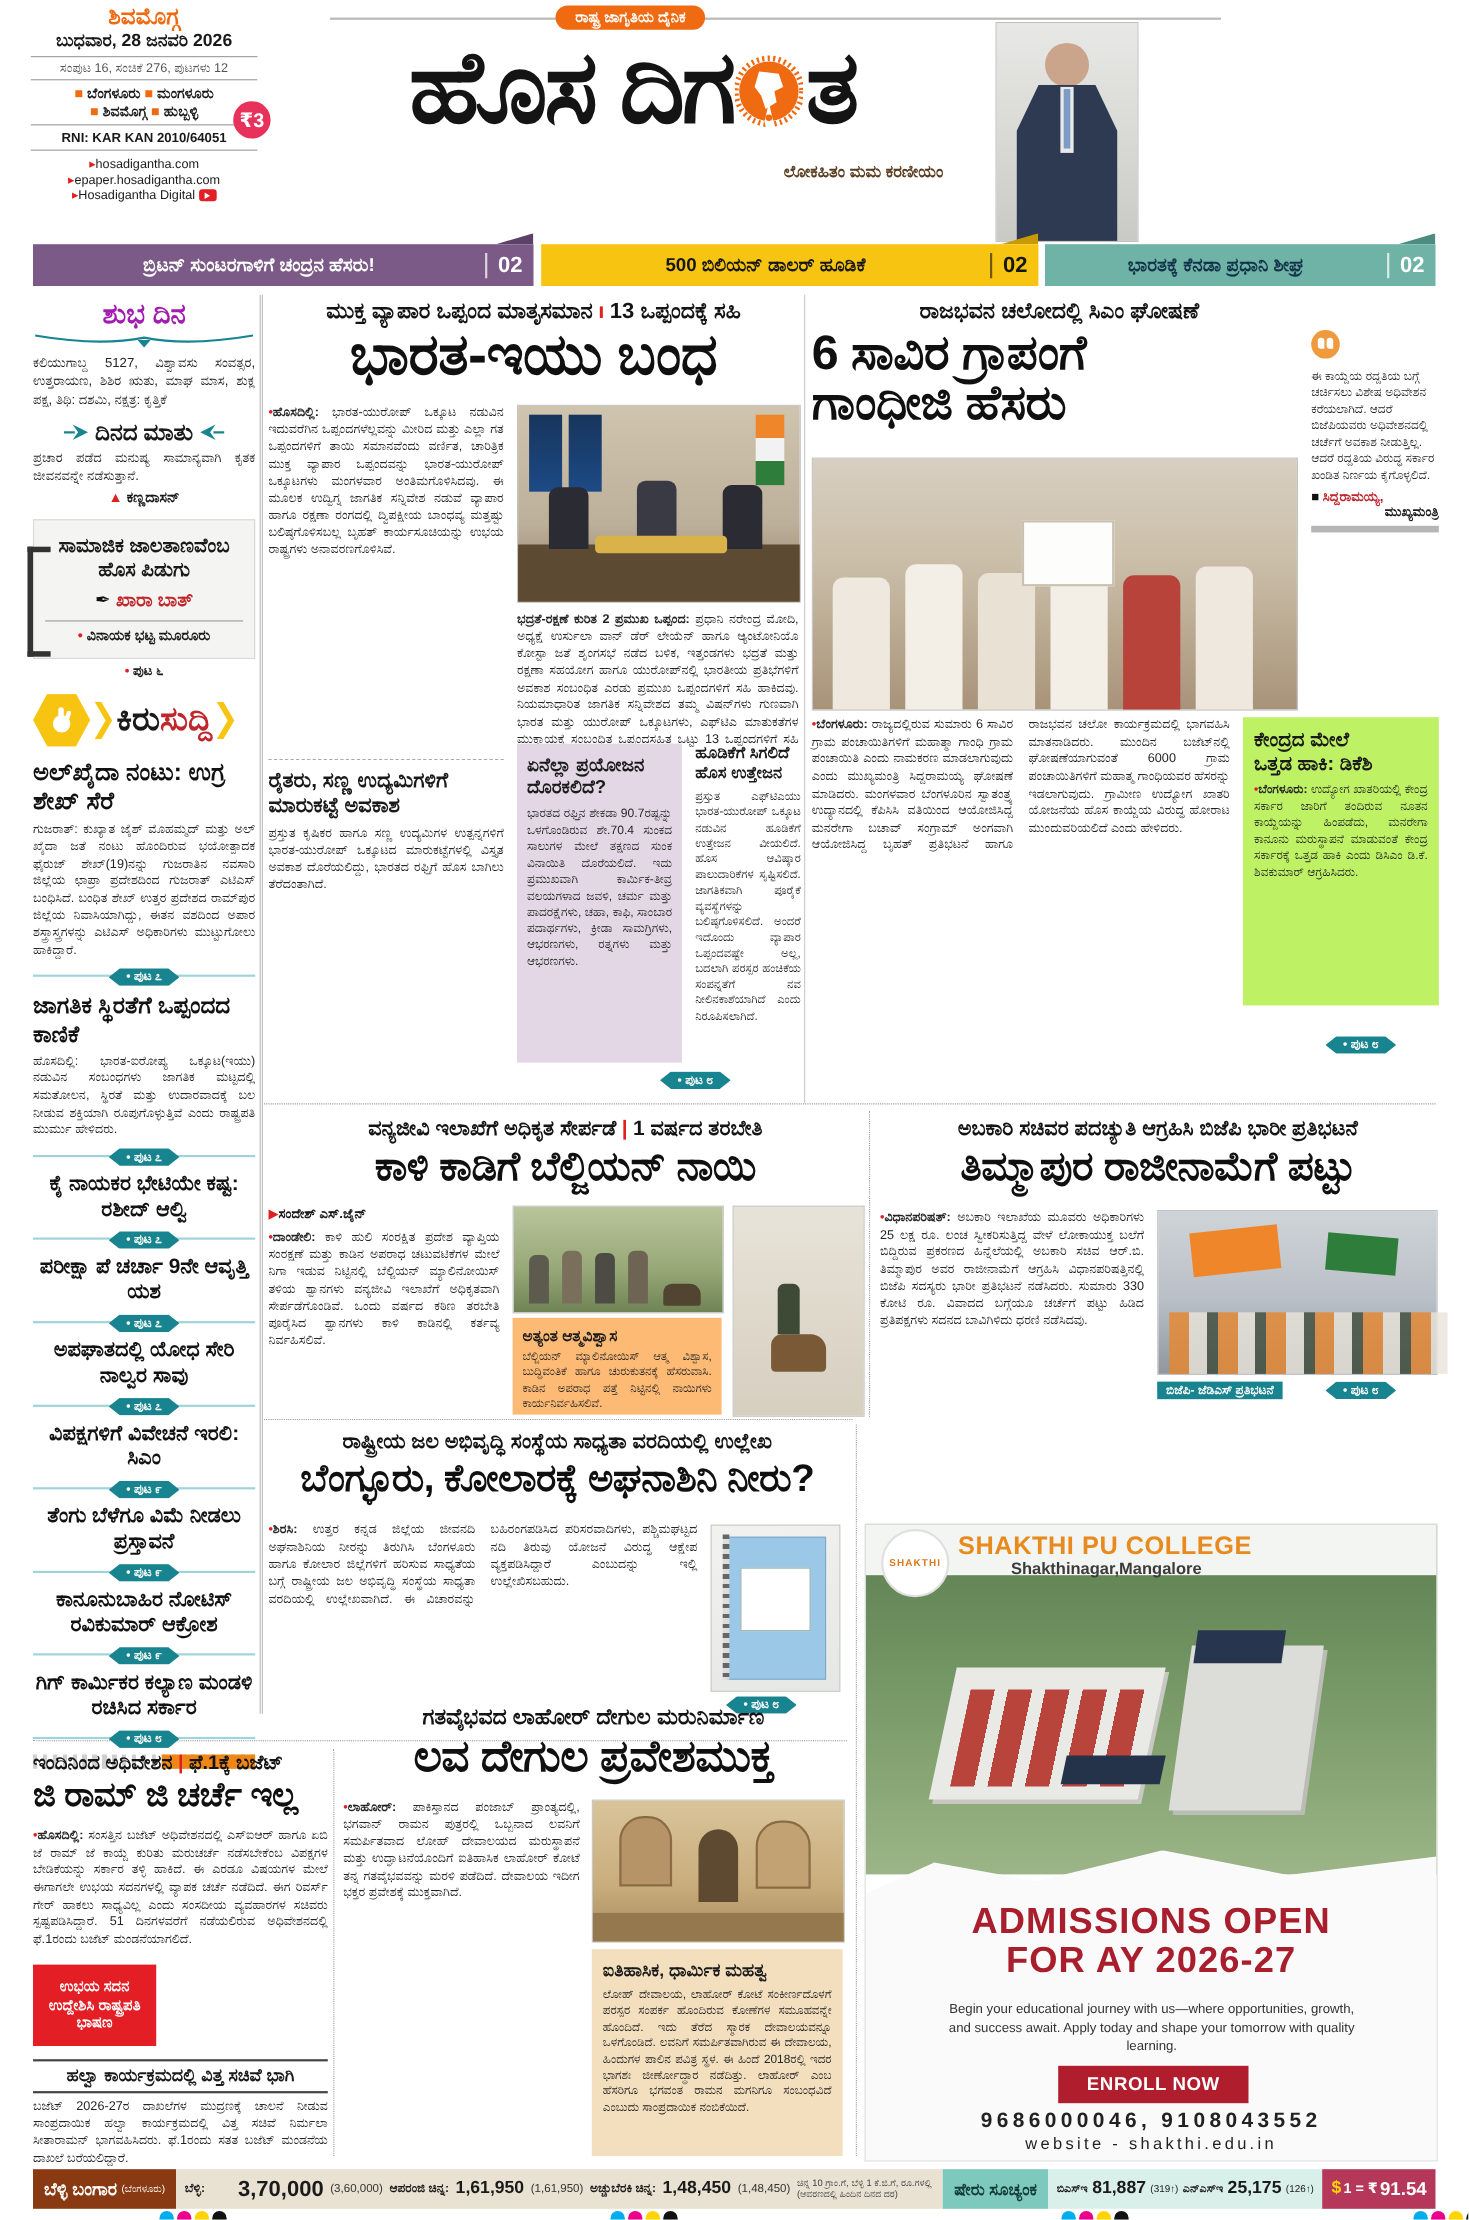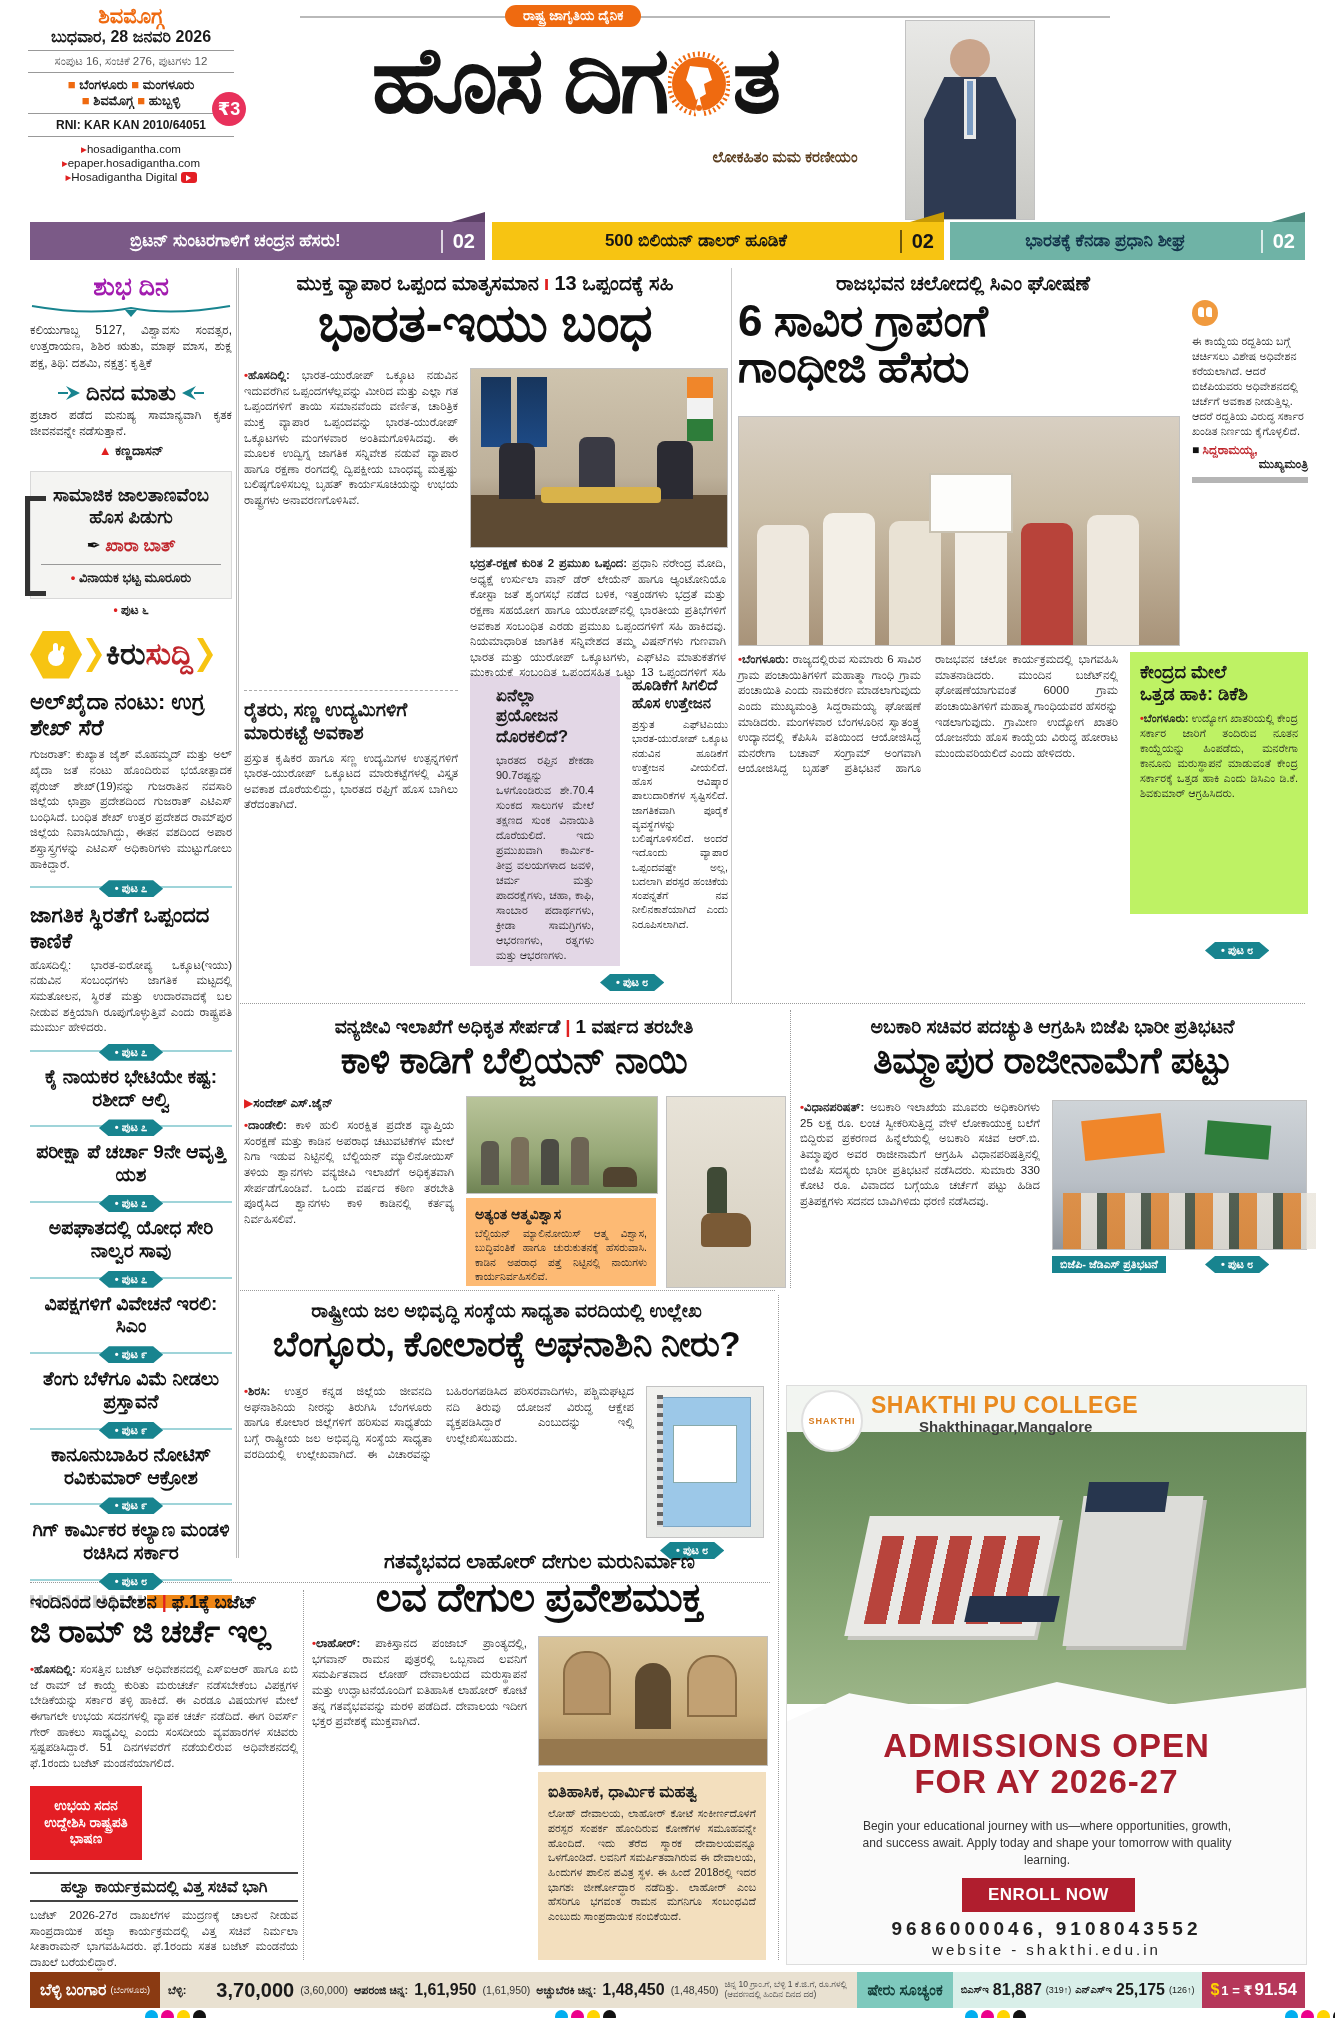--- a/index.html
+++ b/index.html
@@ -105,21 +105,21 @@
   <div class="hdot" style="left:30px;top:1582px;width:740px;"></div>
 
   <div class="abs" style="left:30px;top:272px;width:202px;">
     <div class="sb-title">ಶುಭ ದಿನ</div>
     <svg width="202" height="16" viewBox="0 0 202 16">
         <path d="M2 4 Q60 14 101 6 Q142 14 200 4" fill="none" stroke="#18848f" stroke-width="2"></path>
         <path d="M95 8 L101 15 L107 8" fill="#18848f"></path>
       </svg>
     <div class="btxt ctr" style="font-size:12px;">ಕಲಿಯುಗಾಬ್ದ 5127, ವಿಶ್ವಾವಸು ಸಂವತ್ಸರ, ಉತ್ತರಾಯಣ, ಶಿಶಿರ ಋತು, ಮಾಘ ಮಾಸ, ಶುಕ್ಲ ಪಕ್ಷ, ತಿಥಿ: ದಶಮಿ, ನಕ್ಷತ್ರ: ಕೃತ್ತಿಕೆ</div>
 
-    <div style="margin-top:10px;display:flex;align-items:center;justify-content:center;gap:6px;">
+    <div style="margin-top:10px;display:flex;align-items:center;justify-content:center;gap:6px;font-family:Liberation Serif, serif;">
       <svg width="22" height="18" viewBox="0 0 22 18">
           <path d="M22 9 L8 2 L13 9 L8 16 Z" fill="#18848f"></path>
           <path d="M10 9 L0 9" stroke="#18848f" stroke-width="2"></path>
         </svg>
       <span style="font-size:21px;font-weight:900;">ದಿನದ ಮಾತು</span>
       <svg width="22" height="18" viewBox="0 0 22 18">
           <path d="M0 9 L14 2 L9 9 L14 16 Z" fill="#18848f"></path>
           <path d="M12 9 L22 9" stroke="#18848f" stroke-width="2"></path>
         </svg>
     </div>
@@ -212,21 +212,21 @@
   <div class="abs btxt" style="left:244px;top:368px;width:214px;height:300px;">
     <span class="rdot">•</span><span class="dl">ಹೊಸದಿಲ್ಲಿ:</span> <span>ಭಾರತ-ಯುರೋಪ್ ಒಕ್ಕೂಟ ನಡುವಿನ ಇದುವರೆಗಿನ ಒಪ್ಪಂದಗಳೆಲ್ಲವನ್ನು ಮೀರಿದ ಮತ್ತು ಎಲ್ಲಾ ಗತ ಒಪ್ಪಂದಗಳಿಗೆ ತಾಯಿ ಸಮಾನವೆಂದು ವರ್ಣಿತ, ಚಾರಿತ್ರಿಕ ಮುಕ್ತ ವ್ಯಾಪಾರ ಒಪ್ಪಂದವನ್ನು ಭಾರತ-ಯುರೋಪ್ ಒಕ್ಕೂಟಗಳು ಮಂಗಳವಾರ ಅಂತಿಮಗೊಳಿಸಿದವು. ಈ ಮೂಲಕ ಉದ್ವಿಗ್ನ ಜಾಗತಿಕ ಸನ್ನಿವೇಶ ನಡುವೆ ವ್ಯಾಪಾರ ಹಾಗೂ ರಕ್ಷಣಾ ರಂಗದಲ್ಲಿ ದ್ವಿಪಕ್ಷೀಯ ಬಾಂಧವ್ಯ ಮತ್ತಷ್ಟು ಬಲಿಷ್ಠಗೊಳಿಸಬಲ್ಲ ಬೃಹತ್ ಕಾರ್ಯಸೂಚಿಯನ್ನು ಉಭಯ ರಾಷ್ಟ್ರಗಳು ಅನಾವರಣಗೊಳಿಸಿವೆ.</span>
   </div>
   <div class="abs btxt" style="left:470px;top:556px;width:256px;height:112px;">
     <span class="dl">ಭದ್ರತೆ-ರಕ್ಷಣೆ ಕುರಿತ 2 ಪ್ರಮುಖ ಒಪ್ಪಂದ:</span> <span>ಪ್ರಧಾನಿ ನರೇಂದ್ರ ಮೋದಿ, ಅಧ್ಯಕ್ಷೆ ಉರ್ಸುಲಾ ವಾನ್ ಡೆರ್ ಲೇಯೆನ್ ಹಾಗೂ ಆ್ಯಂಟೋನಿಯೊ ಕೋಸ್ಟಾ ಜತೆ ಶೃಂಗಸಭೆ ನಡೆದ ಬಳಿಕ, ಇತ್ತಂಡಗಳು ಭದ್ರತೆ ಮತ್ತು ರಕ್ಷಣಾ ಸಹಯೋಗ ಹಾಗೂ ಯುರೋಪ್‌ನಲ್ಲಿ ಭಾರತೀಯ ಪ್ರತಿಭೆಗಳಿಗೆ ಅವಕಾಶ ಸಂಬಂಧಿತ ಎರಡು ಪ್ರಮುಖ ಒಪ್ಪಂದಗಳಿಗೆ ಸಹಿ ಹಾಕಿದವು. ನಿಯಮಾಧಾರಿತ ಜಾಗತಿಕ ಸನ್ನಿವೇಶದ ತಮ್ಮ ವಿಷನ್‌ಗಳು ಗುಣವಾಗಿ ಭಾರತ ಮತ್ತು ಯುರೋಪ್ ಒಕ್ಕೂಟಗಳು, ಎಫ್‌ಟಿಎ ಮಾತುಕತೆಗಳ ಮುಕ್ತಾಯಕ್ಕೆ ಸಂಬಂಧಿತ ಒಪ್ಪಂದಸಹಿತ ಒಟ್ಟು 13 ಒಪ್ಪಂದಗಳಿಗೆ ಸಹಿ ಹಾಕಿದವು.</span>
   </div>
   <div class="abs" style="left:244px;top:690px;width:214px;">
     <div style="font-size:19px;font-weight:900;line-height:1.2;border-top:1px dashed #aaa;padding-top:8px;">ರೈತರು, ಸಣ್ಣ ಉದ್ಯಮಿಗಳಿಗೆ ಮಾರುಕಟ್ಟೆ ಅವಕಾಶ</div>
     <div class="btxt" style="margin-top:6px;">ಪ್ರಸ್ತುತ ಕೃಷಿಕರ ಹಾಗೂ ಸಣ್ಣ ಉದ್ಯಮಿಗಳ ಉತ್ಪನ್ನಗಳಿಗೆ ಭಾರತ-ಯುರೋಪ್ ಒಕ್ಕೂಟದ ಮಾರುಕಟ್ಟೆಗಳಲ್ಲಿ ವಿಸ್ತೃತ ಅವಕಾಶ ದೊರೆಯಲಿದ್ದು, ಭಾರತದ ರಫ್ತಿಗೆ ಹೊಸ ಬಾಗಿಲು ತೆರೆದಂತಾಗಿದೆ.</div>
   </div>
-  <div class="abs" style="left:470px;top:676px;width:150px;height:290px;background:#e3d7e6;padding:10px 26px;box-sizing:border-box;">
+  <div class="abs" style="left:470px;top:676px;width:150px;height:290px;background:#e3d7e6;padding:10px 9px;box-sizing:border-box;">
     <div style="font-size:17px;font-weight:900;line-height:1.2;">ಏನೆಲ್ಲಾ ಪ್ರಯೋಜನ ದೊರಕಲಿದೆ?</div>
     <div class="btxt" style="font-size:11px;margin-top:6px;">ಭಾರತದ ರಫ್ತಿನ ಶೇಕಡಾ 90.7ರಷ್ಟನ್ನು ಒಳಗೊಂಡಿರುವ ಶೇ.70.4 ಸುಂಕದ ಸಾಲುಗಳ ಮೇಲೆ ತಕ್ಷಣದ ಸುಂಕ ವಿನಾಯಿತಿ ದೊರೆಯಲಿದೆ. ಇದು ಪ್ರಮುಖವಾಗಿ ಕಾರ್ಮಿಕ-ತೀವ್ರ ವಲಯಗಳಾದ ಜವಳಿ, ಚರ್ಮ ಮತ್ತು ಪಾದರಕ್ಷೆಗಳು, ಚಹಾ, ಕಾಫಿ, ಸಾಂಬಾರ ಪದಾರ್ಥಗಳು, ಕ್ರೀಡಾ ಸಾಮಗ್ರಿಗಳು, ಆಭರಣಗಳು, ರತ್ನಗಳು ಮತ್ತು ಆಭರಣಗಳು.</div>
   </div>
   <div class="abs" style="left:632px;top:676px;width:96px;">
     <div style="font-size:15px;font-weight:900;line-height:1.2;">ಹೂಡಿಕೆಗೆ ಸಿಗಲಿದೆ ಹೊಸ ಉತ್ತೇಜನ</div>
     <div class="btxt" style="font-size:10.5px;margin-top:5px;">ಪ್ರಸ್ತುತ ಎಫ್‌ಟಿಎಯು ಭಾರತ-ಯುರೋಪ್ ಒಕ್ಕೂಟ ನಡುವಿನ ಹೂಡಿಕೆಗೆ ಉತ್ತೇಜನ ವೀಯಲಿದೆ. ಹೊಸ ಆವಿಷ್ಕಾರ ಪಾಲುದಾರಿಕೆಗಳ ಸೃಷ್ಟಿಸಲಿದೆ. ಜಾಗತಿಕವಾಗಿ ಪೂರೈಕೆ ವ್ಯವಸ್ಥೆಗಳನ್ನು ಬಲಿಷ್ಠಗೊಳಿಸಲಿದೆ. ಅಂದರೆ ಇದೊಂದು ವ್ಯಾಪಾರ ಒಪ್ಪಂದವಷ್ಟೇ ಅಲ್ಲ, ಬದಲಾಗಿ ಪರಸ್ಪರ ಹಂಚಿಕೆಯ ಸಂಪನ್ನತೆಗೆ ನವ ನೀಲಿನಕಾಶೆಯಾಗಿದೆ ಎಂದು ನಿರೂಪಿಸಲಾಗಿದೆ.</div>
   </div>
   <div class="abs" style="left:600px;top:972px;"><span class="ribbon">• ಪುಟ ೮</span></div>
 
   <div class="abs ctr kick" style="left:738px;top:272px;width:450px;font-size:20px;">ರಾಜಭವನ ಚಲೋದಲ್ಲಿ ಸಿಎಂ ಘೋಷಣೆ</div>

